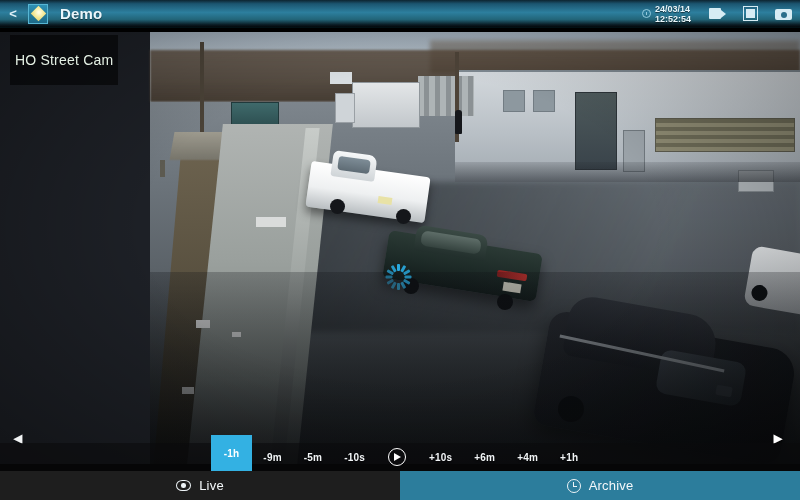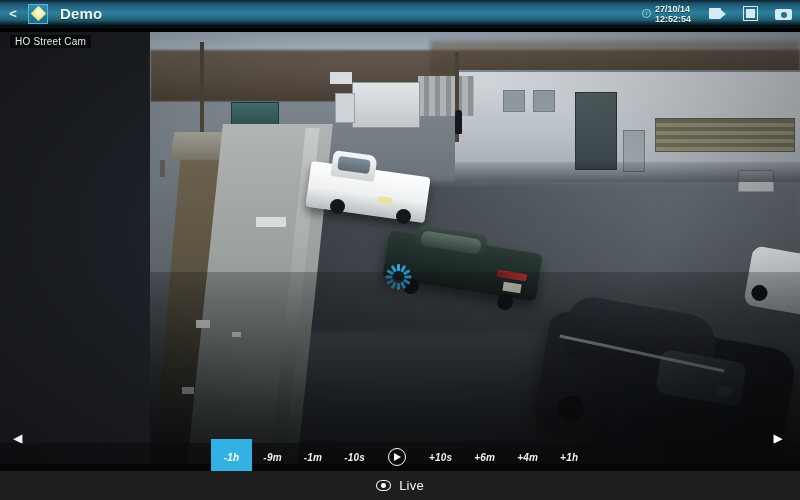--- a/index.html
+++ b/index.html
@@ -206,22 +206,22 @@
   .person2 { position:absolute; left:160px; top:128px; width:5px; height:17px;
     background:#5c5a50; filter:blur(.5px); }
   .litter { position:absolute; background:#e9eaea; filter:blur(.4px); }
 
   .vignette { position:absolute; left:0; top:0; width:800px; height:432px;
     background:radial-gradient(ellipse at 50% 45%, rgba(0,0,0,0) 45%, rgba(0,0,0,.38) 100%);
     pointer-events:none; }
 
   
   .camlabel {
-    position:absolute; left:10px; top:7px; padding:1px 5px;
-    background:rgba(0,0,0,.55); color:#e3efe3; font-size:10px; letter-spacing:.2px;
+    position:absolute; left:10px; top:7px; padding:17px 5px;
+    background:rgba(0,0,0,.55); color:#e3efe3; font-size:14px; letter-spacing:.2px;
   }
 
   
   .spinner { position:absolute; left:385px; top:236px; width:26px; height:26px; }
   .spinner i {
     position:absolute; left:11.5px; top:0; width:3px; height:7px;
     background:#29a8dd; border-radius:1px; transform-origin:1.5px 13px;
   }
 
   
@@ -231,21 +231,21 @@
     color:#ffffff; font-size:14px; font-weight:bold; text-shadow:0 1px 2px rgba(0,0,0,.8);
   }
   .nav-left { left:6px; color:#f2f4f5; text-shadow:0 1px 2px rgba(0,0,0,.35); }
   .nav-right { right:10px; }
 
   
   .playbar {
     position:absolute; left:0; bottom:0; width:800px; height:28px;
     background:rgba(10,10,12,.58); display:flex; align-items:center; justify-content:center;
   }
-  .pb-items { display:flex; align-items:center; height:28px;font-style:italic; }
+  .pb-items { display:flex; align-items:flex-end; height:28px; }
   .pb-btn {
     color:#f2f5f7; font-size:10px; font-weight:bold; letter-spacing:.2px;
     padding:0 11px; height:28px; display:flex; align-items:center; justify-content:center;
     text-shadow:0 1px 2px rgba(0,0,0,.8);
   }
   .pb-btn.active {
     background:#33b1e3; height:36px; margin-top:0; padding:0 13px;
     text-shadow:none; color:#ffffff;
   }
   .pb-play { width:42px; height:28px; display:flex; align-items:center; justify-content:center; }
@@ -294,21 +294,21 @@
     <div class="hdr-back">&lt;</div>
     <div class="hdr-logo">
         <i></i>
       </div>
     <div class="hdr-title">Demo</div>
 
     <div class="hdr-right">
       <div class="hdr-clockwrap">
         <div class="clock-ico"></div>
         <div class="hdr-dt">
-          <span>27/10/14</span>
+          <span>24/03/14</span>
           <span>12:52:54</span>
         </div>
       </div>
       <div class="hdr-btn">
         <div class="ico-vidcam"></div>
       </div>
       <div class="hdr-btn">
         <div class="ico-frame"></div>
       </div>
       <div class="hdr-btn">
@@ -414,33 +414,37 @@
       <span style="font-size:11px;">◀</span>
     </div>
     <div class="navarrow nav-right">
       <span style="font-size:11px;">▶</span>
     </div>
 
     <div class="playbar">
       <div class="pb-items">
         <div class="pb-btn active">-1h</div>
         <div class="pb-btn">-9m</div>
-        <div class="pb-btn">-1m</div>
+        <div class="pb-btn">-5m</div>
         <div class="pb-btn">-10s</div>
         <div class="pb-play">
           <span></span>
         </div>
         <div class="pb-btn">+10s</div>
         <div class="pb-btn">+6m</div>
         <div class="pb-btn">+4m</div>
         <div class="pb-btn">+1h</div>
       </div>
     </div>
   </div>
 
   <div class="tabs">
     <div class="tab tab-live">
       <span class="ico-eye"></span>
       <span class="lbl">Live</span>
     </div>
+    <div class="tab tab-archive">
+      <span class="ico-clock"></span>
+      <span class="lbl">Archive</span>
+    </div>
   </div>
 
 </div>
 
 </body></html>

